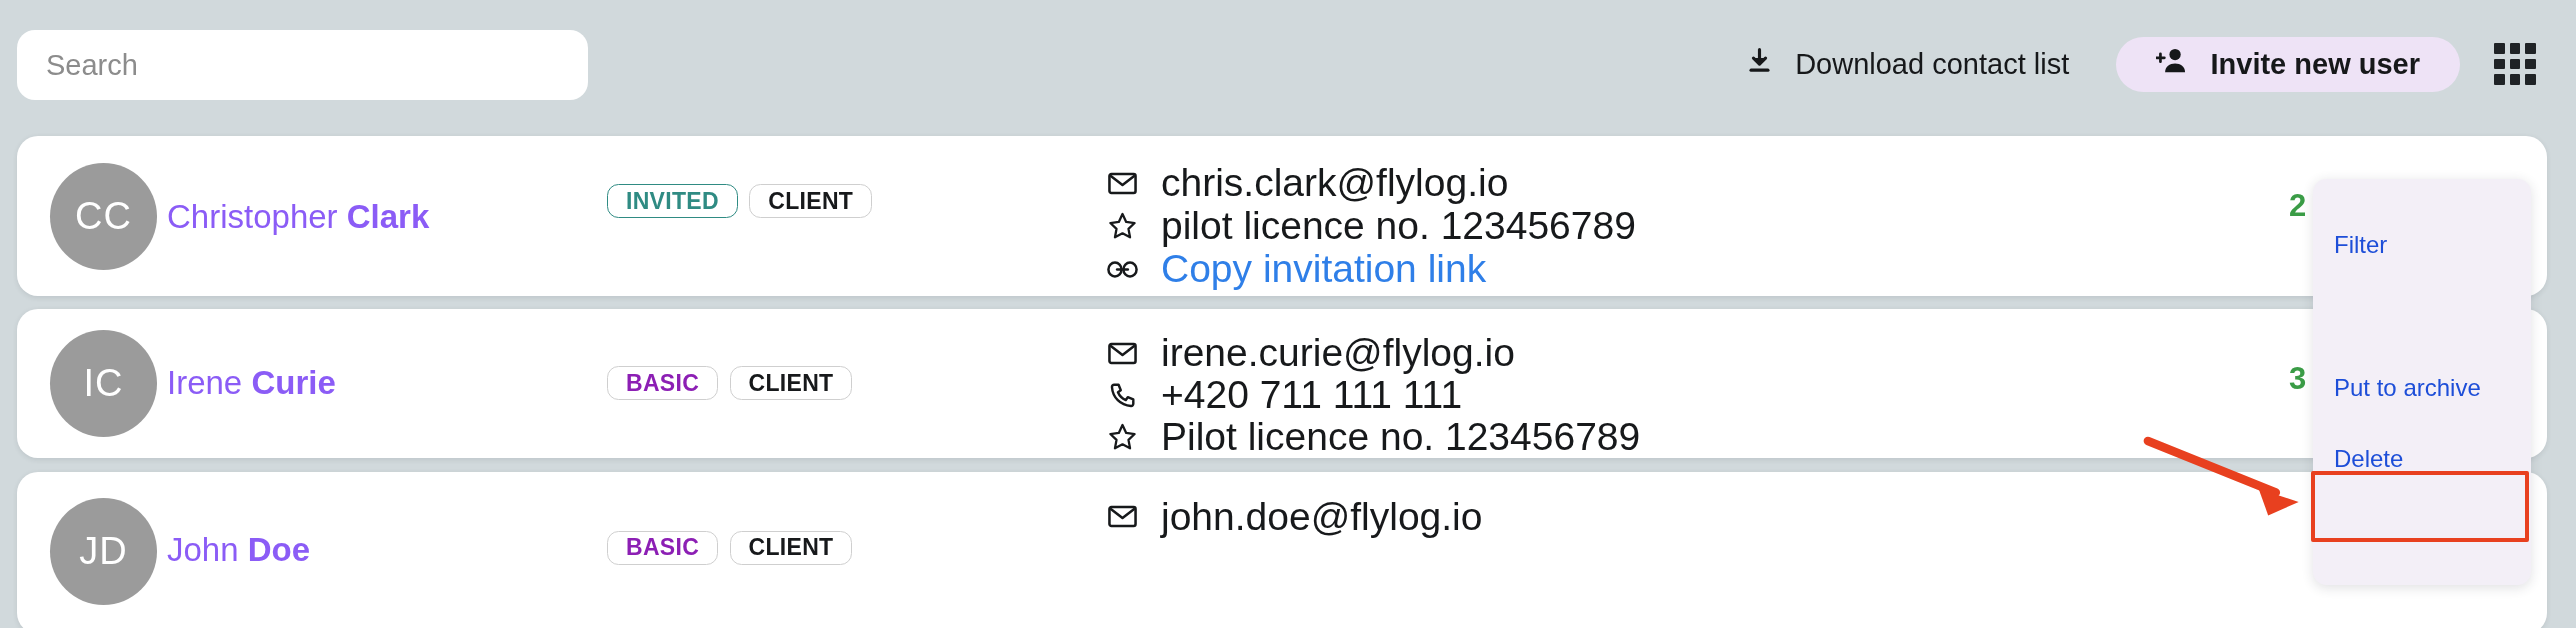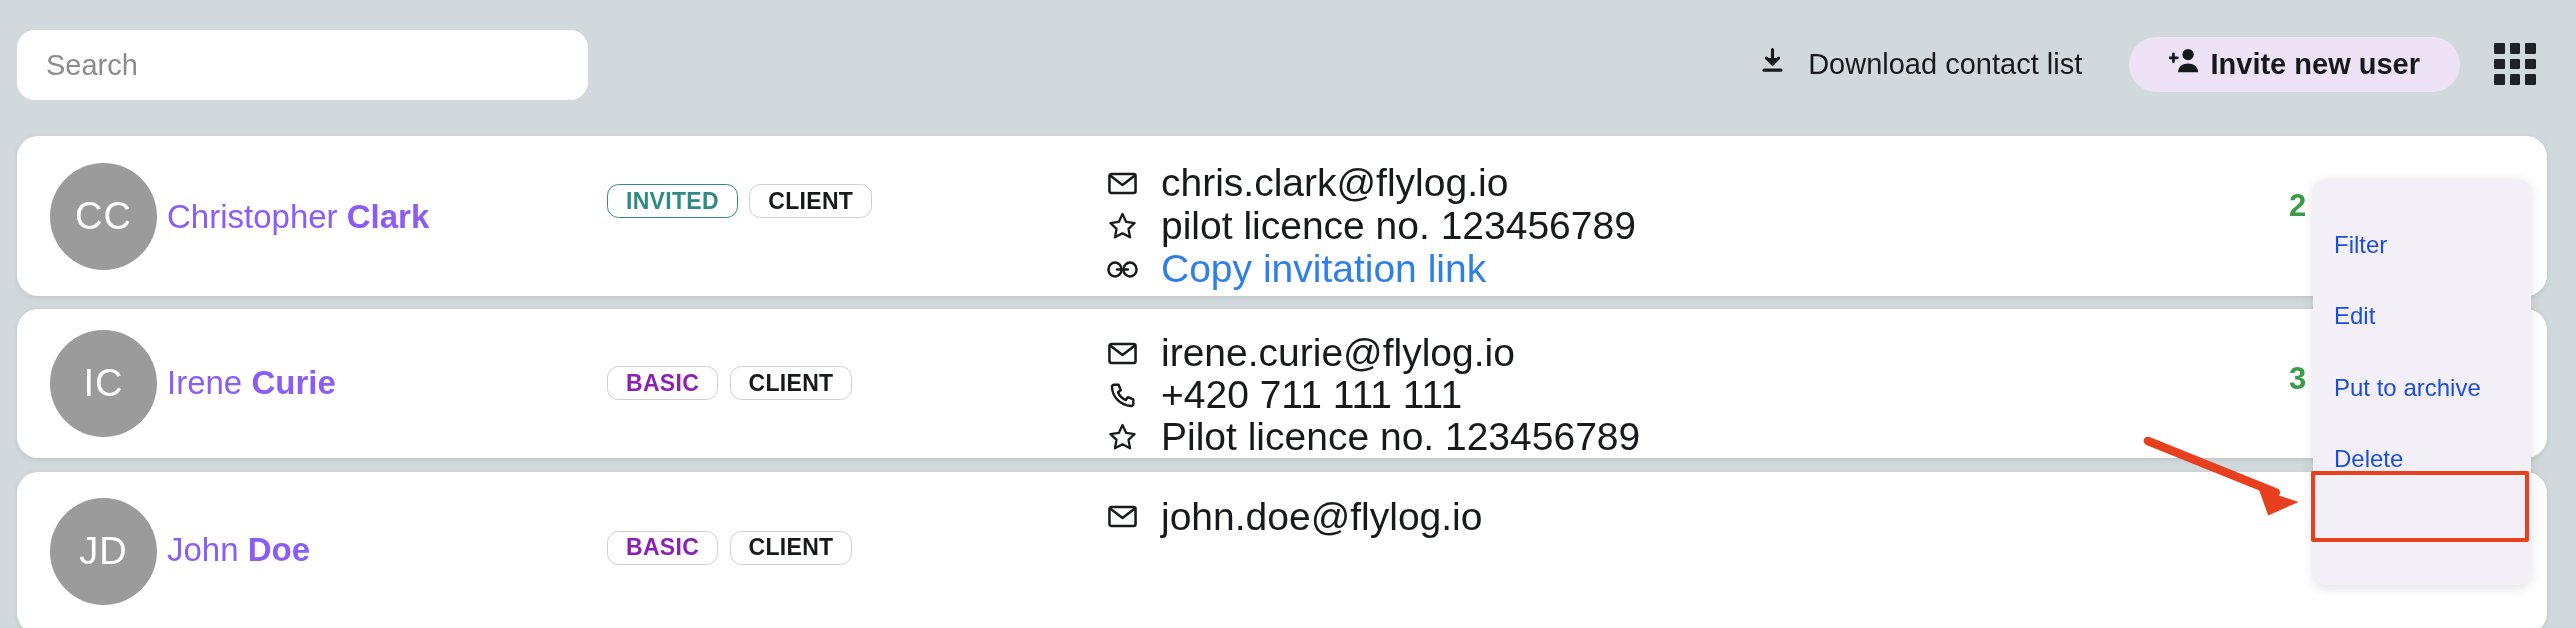--- a/index.html
+++ b/index.html
@@ -65,21 +65,21 @@
     font-family: "Liberation Sans", sans-serif;
     font-size: 29px;
     font-weight: 500;
     color: #16181a;
     white-space: nowrap;
   }
 
   .invite-btn {
     display: flex;
     align-items: center;
-    gap: 9px;
+    gap: 22px;
     height: 55px;
     margin-left: 32px;
     padding: 0 40px;
     background: #eee3f6;
     border: none;
     border-radius: 36px;
     cursor: pointer;
     font-family: "Liberation Sans", sans-serif;
     font-size: 29px;
     font-weight: 700;
@@ -434,21 +434,20 @@
         </span>
         <span>john.doe@flylog.io</span>
       </div>
     </div>
   </div>
 
 </div>
 
 <div class="menu">
   <div class="menu-item i0">Filter</div>
-  <div class="menu-item i1">Edit</div>
   <div class="menu-item i2">Put to archive</div>
   <div class="menu-item i3">Delete</div>
 </div>
 
 <div class="menu-highlight"></div>
 
 <svg class="arrow-svg" viewBox="0 0 2698 658">
   <line x1="2250" y1="462" x2="2384" y2="516" stroke="#e8401f" stroke-width="9" stroke-linecap="round"></line>
   <polygon points="2408,526 2366,512 2376,540" fill="#e8401f"></polygon>
 </svg>

